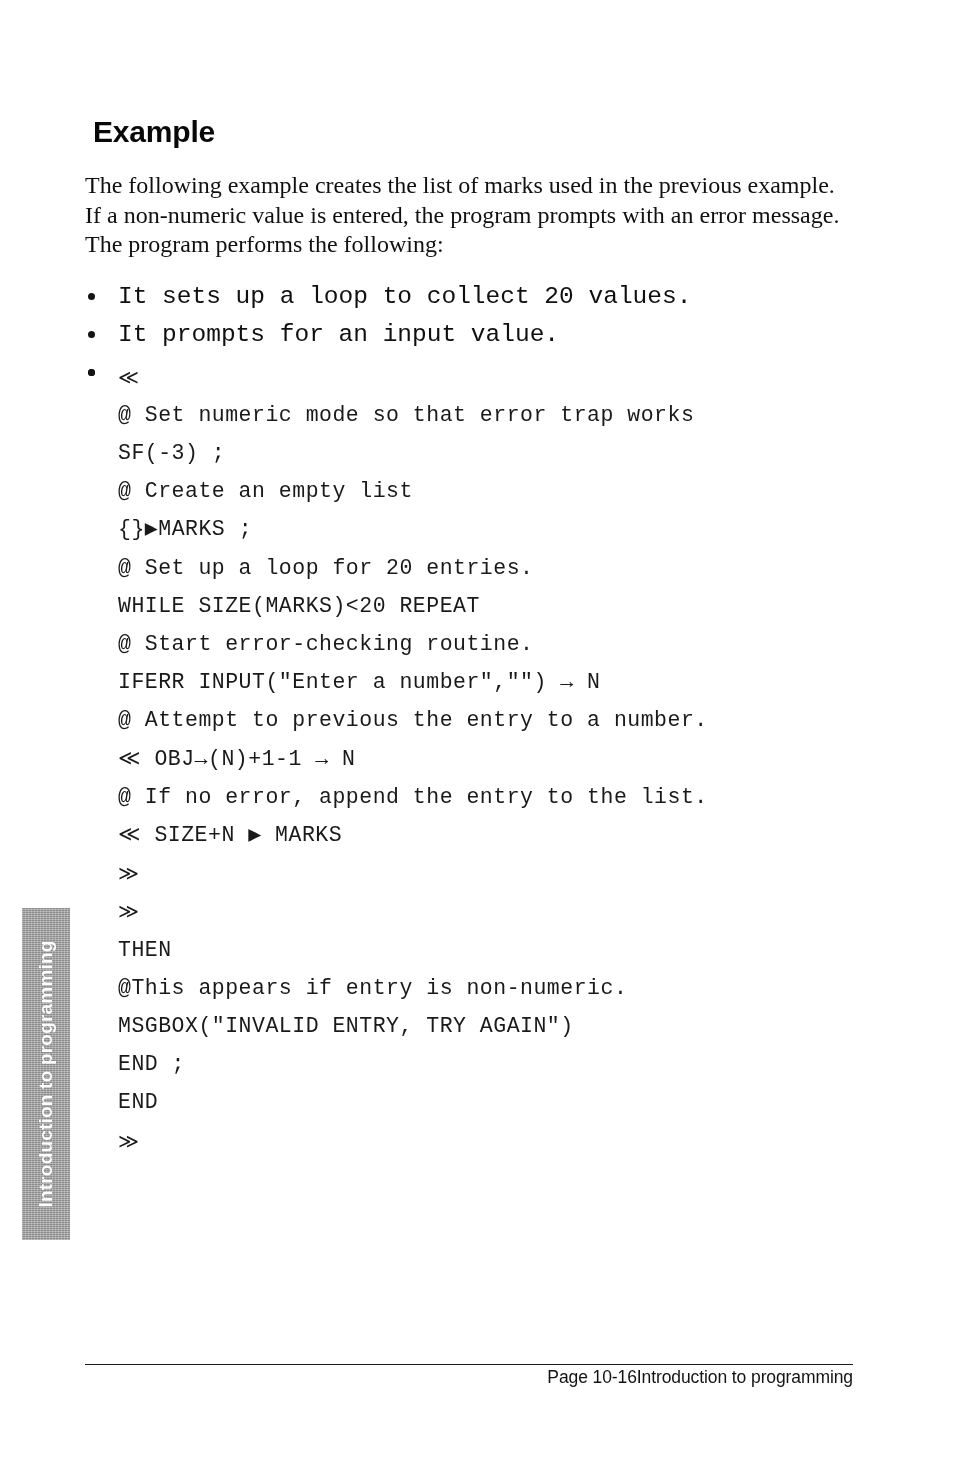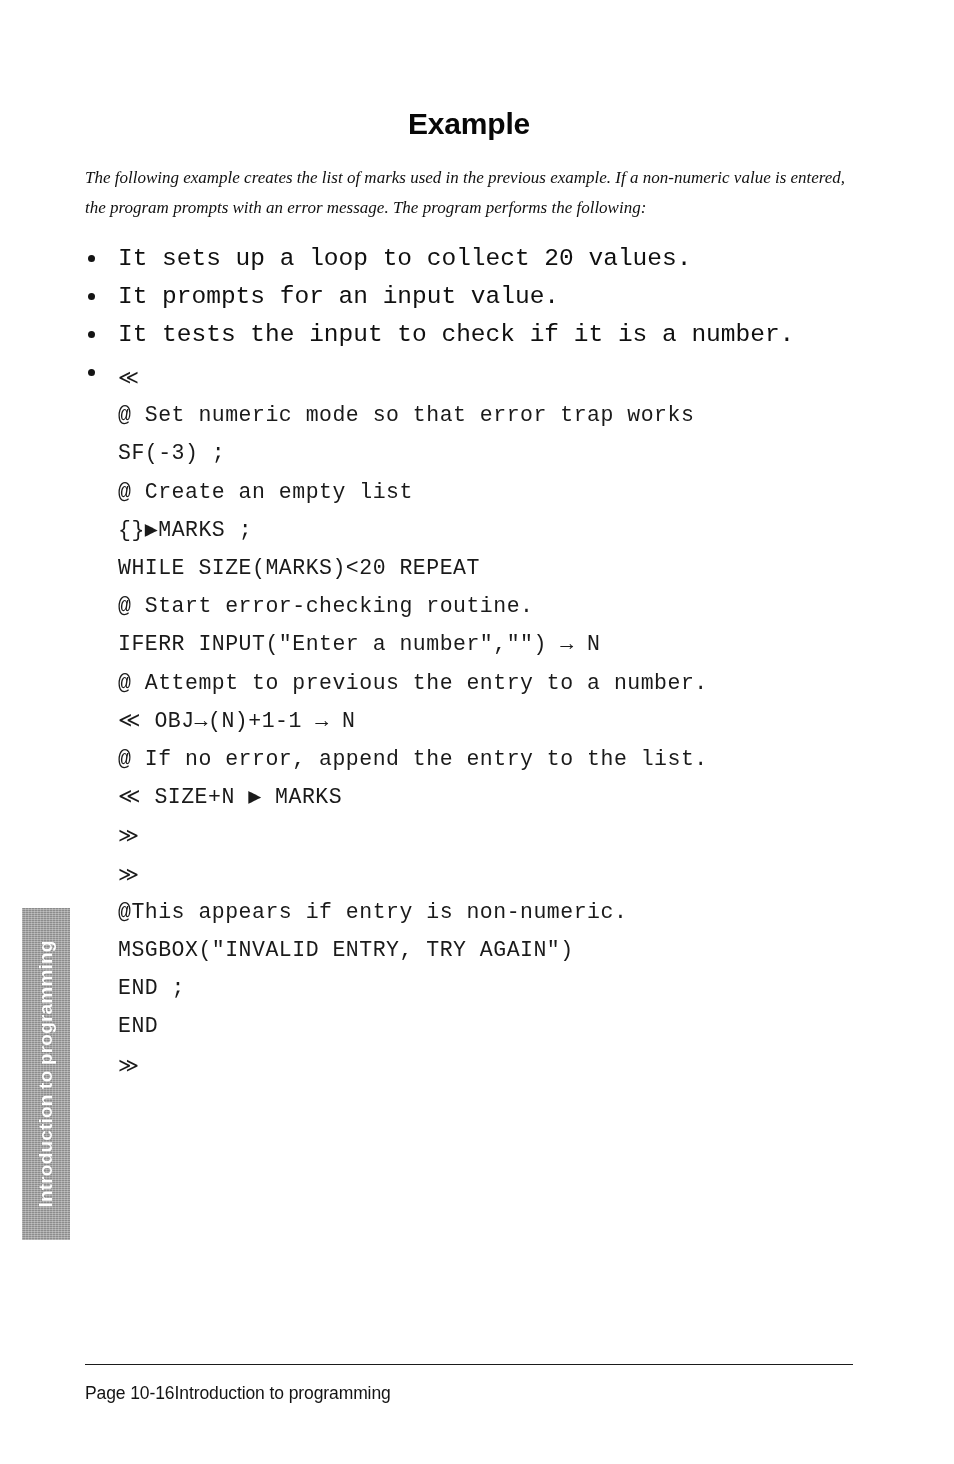--- a/index.html
+++ b/index.html
@@ -60,34 +60,32 @@
     left: 85px;
     top: 0;
     width: 768px;
   }
 
   .page-title {
     font-family: "Liberation Sans", "DejaVu Sans", sans-serif;
     font-weight: 700;
     font-size: 30px;
     letter-spacing: -0.2px;
-    margin: 0;
+    margin: 8px;
     padding-top: 107px;
     line-height: 1.1;
     color: #080808;
-    text-align: center;
   }
 
   .intro {
-    font-size: 17px;
+    font-size: 24px;
     line-height: 29.5px;
     margin: 23px 0 0 0;
     text-align: left;
     color: #101010;
-    font-style: italic;
   }
 
   
   .bullets {
     list-style: none;
     margin: 22px 0 0 0;
     padding: 0;
     font-family: Liberation Mono, monospace;
   }
   .bullets li {
@@ -134,23 +132,23 @@
     top: 1364px;
     width: 768px;
   }
   .footer-rule {
     height: 1px;
     background: #1b1b1b;
     width: 100%;
   }
   .footer-row {
     display: flex;
-    justify-content: flex-start;
+    justify-content: flex-end;
     align-items: baseline;
-    margin-top: 18px;
+    margin-top: 2px;
     font-family: "Liberation Sans", "DejaVu Sans", sans-serif;
     font-size: 17.5px;
     color: #131313;
     letter-spacing: -0.1px;
   }
 </style>
 </head>
 <body>
 
 <div class="page">
@@ -169,42 +167,43 @@
       <li>
         <span class="dot"></span>
         <span>It sets up a loop to collect 20 values.</span>
       </li>
       <li>
         <span class="dot"></span>
         <span>It prompts for an input value.</span>
       </li>
       <li>
         <span class="dot"></span>
-        <span>It tests the input to check if it is a number.</span>
       </li>
       <li>
         <span class="dot"></span>
       </li>
     </ul>
 
     <div class="code-block">
       <div class="code-line guillemet">≪</div>
       <div class="code-line">@ Set numeric mode so that error trap works</div>
       <div class="code-line">SF(-3) ;</div>
       <div class="code-line">@ Create an empty list</div>
       <div class="code-line">{}▶MARKS ;</div>
+      <div class="code-line">@ Set up a loop for 20 entries.</div>
       <div class="code-line">WHILE SIZE(MARKS)&lt;20 REPEAT</div>
       <div class="code-line">@ Start error-checking routine.</div>
       <div class="code-line">IFERR INPUT("Enter a number","") → N</div>
       <div class="code-line">@ Attempt to previous the entry to a number.</div>
       <div class="code-line">≪ OBJ→(N)+1-1 → N</div>
       <div class="code-line">@ If no error, append the entry to the list.</div>
       <div class="code-line">≪ SIZE+N ▶ MARKS</div>
       <div class="code-line guillemet">≫</div>
       <div class="code-line guillemet">≫</div>
+      <div class="code-line">THEN</div>
       <div class="code-line">@This appears if entry is non-numeric.</div>
       <div class="code-line">MSGBOX("INVALID ENTRY, TRY AGAIN")</div>
       <div class="code-line">END ;</div>
       <div class="code-line">END</div>
       <div class="code-line guillemet">≫</div>
     </div>
 
   </div>
 
   <div class="footer">

